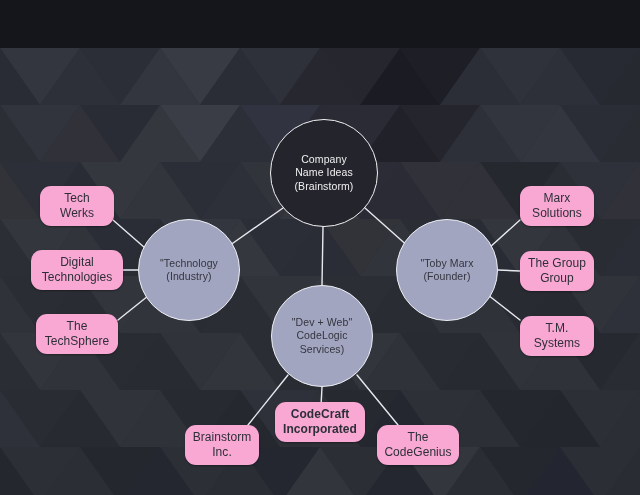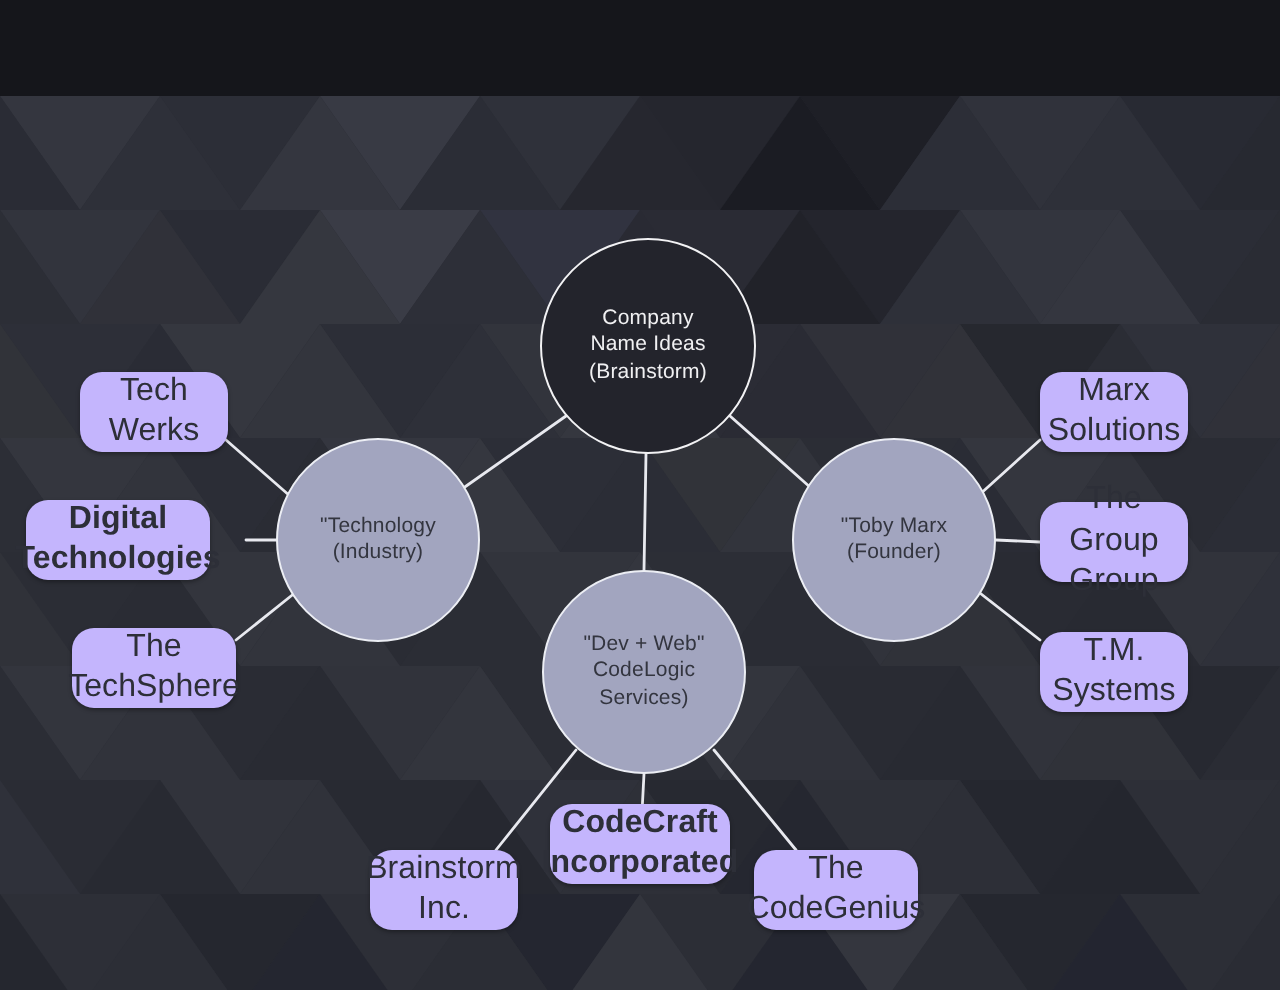--- a/index.html
+++ b/index.html
@@ -50,24 +50,24 @@
     letter-spacing: 0.1px;
   }
   .branch-node {
     background: #a2a5bf;
     border: 1.3px solid #eceef4;
     color: #33353f;
     font-size: 10.5px;
     letter-spacing: 0.1px;
   }
   .leaf-node {
-    background: #c4b5fd;
+    background: #f9a8d4;
     border-radius: 11px;
     color: #2d2f38;
-    font-size: 16px;
+    font-size: 12px;
     letter-spacing: 0.05px;
     box-shadow: 0 1px 2px rgba(0,0,0,0.35);
   }
   .node span {
     display: block;
     padding: 0 4px;
   }
 </style>
 </head>
 <body>
@@ -258,21 +258,21 @@
           <span>"Technology</span>
           <span>(Industry)</span>
         </div>
       </div>
       <div class="node leaf-node" title="Tech Werks" style="left: 40px; top: 138px; width: 74px; height: 40px;">
         <div>
           <span>Tech</span>
           <span>Werks</span>
         </div>
       </div>
-      <div class="node leaf-node" title="Digital Technologies" style="left: 13px; top: 202px; width: 92px; height: 40px; font-weight: bold;">
+      <div class="node leaf-node" title="Digital Technologies" style="left: 31px; top: 202px; width: 92px; height: 40px;">
         <div>
           <span>Digital</span>
           <span>Technologies</span>
         </div>
       </div>
       <div class="node leaf-node" title="The TechSphere" style="left: 36px; top: 266px; width: 82px; height: 40px;">
         <div>
           <span>The</span>
           <span>TechSphere</span>
         </div>

